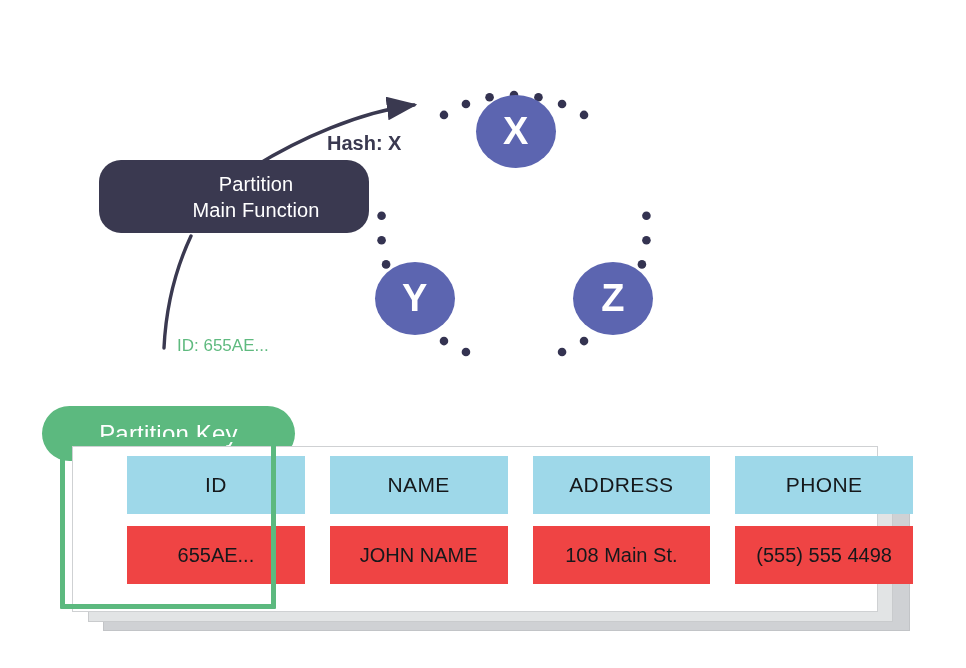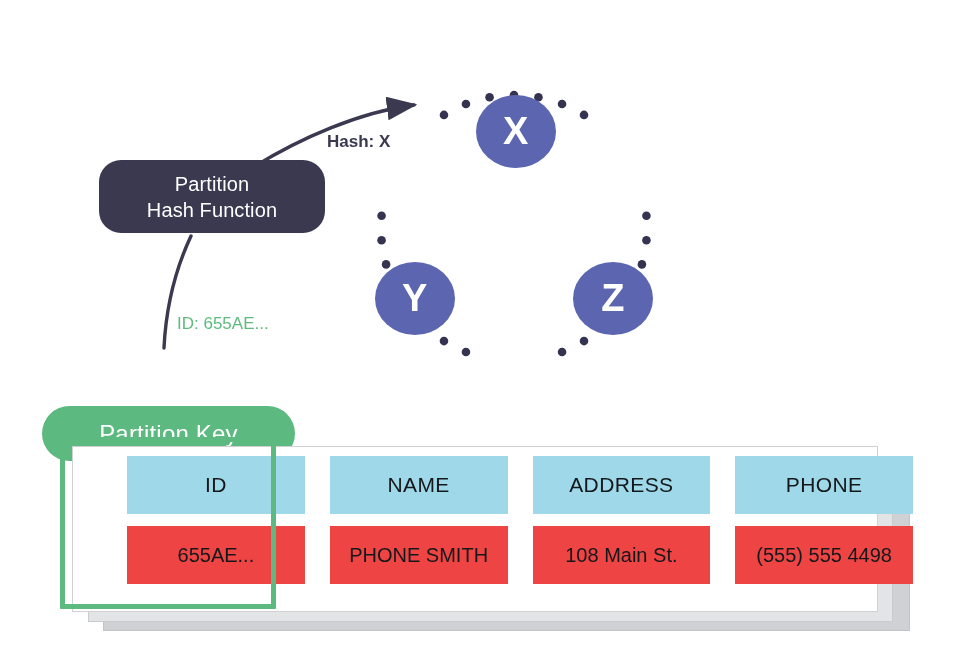--- a/index.html
+++ b/index.html
@@ -42,20 +42,21 @@
     background: #3a3950;
     border-radius: 22px;
     display: flex;
     flex-direction: column;
     align-items: center;
     justify-content: center;
     color: #ffffff;
     font-size: 20px;
     line-height: 26px;
     letter-spacing: 0.1px;
+    padding-left: 44px;
   }
   .hash-box .line { display: block; white-space: nowrap; }
 
   
   .ring-node {
     position: absolute;
     background: #5c65b0;
     border-radius: 50%;
     color: #ffffff;
     font-size: 38px;
@@ -67,29 +68,29 @@
   }
   .node-x { left: 476px; top: 95px;  width: 80px; height: 73px; }
   .node-y { left: 375px; top: 262px; width: 80px; height: 73px; }
   .node-z { left: 573px; top: 262px; width: 80px; height: 73px; }
 
   
   .hash-label {
     position: absolute;
     left: 327px;
     top: 132px;
-    font-size: 17px;
+    font-size: 20px;
     font-weight: bold;
     color: #3a3950;
     white-space: nowrap;
   }
   .id-label {
     position: absolute;
     left: 177px;
-    top: 314px;
+    top: 336px;
     font-size: 17px;
     color: #5fba7f;
     white-space: nowrap;
   }
 
   
   .pkey-pill {
     position: absolute;
     left: 42px;
     top: 358px;
@@ -220,21 +221,21 @@
         <circle cx="381.57" cy="240.27" r="4.3" fill="#343351"></circle>
         <circle cx="381.57" cy="215.73" r="4.3" fill="#343351"></circle>
         <circle cx="443.98" cy="114.92" r="4.3" fill="#343351"></circle>
         <circle cx="465.95" cy="103.98" r="4.3" fill="#343351"></circle>
         <circle cx="489.56" cy="97.26" r="4.3" fill="#343351"></circle>
       </g>
   </svg>
 
   <div class="hash-box">
     <span class="line">Partition</span>
-    <span class="line">Hash Function</span>
+    <span class="line">Main Function</span>
   </div>
 
   <div class="hash-label">Hash: X</div>
 
   <div class="id-label">ID: 655AE...</div>
 
   <div class="pkey-pill">
     <span>Partition Key</span>
   </div>
 
@@ -251,20 +252,20 @@
   <div class="card-back-2"></div>
   <div class="card-back-1"></div>
   <div class="card-main"></div>
 
   <div class="table-grid">
     <div class="th" style="grid-column:1">ID</div>
     <div class="th" style="grid-column:2">NAME</div>
     <div class="th" style="grid-column:3">ADDRESS</div>
     <div class="th" style="grid-column:4">PHONE</div>
     <div class="td" style="grid-column:1">655AE...</div>
-    <div class="td" style="grid-column:2">PHONE SMITH</div>
+    <div class="td" style="grid-column:2">JOHN NAME</div>
     <div class="td" style="grid-column:3">108 Main St.</div>
     <div class="td" style="grid-column:4">(555) 555 4498</div>
   </div>
 
   <div class="highlight-box"></div>
 
 </div>
 
 </body></html>

